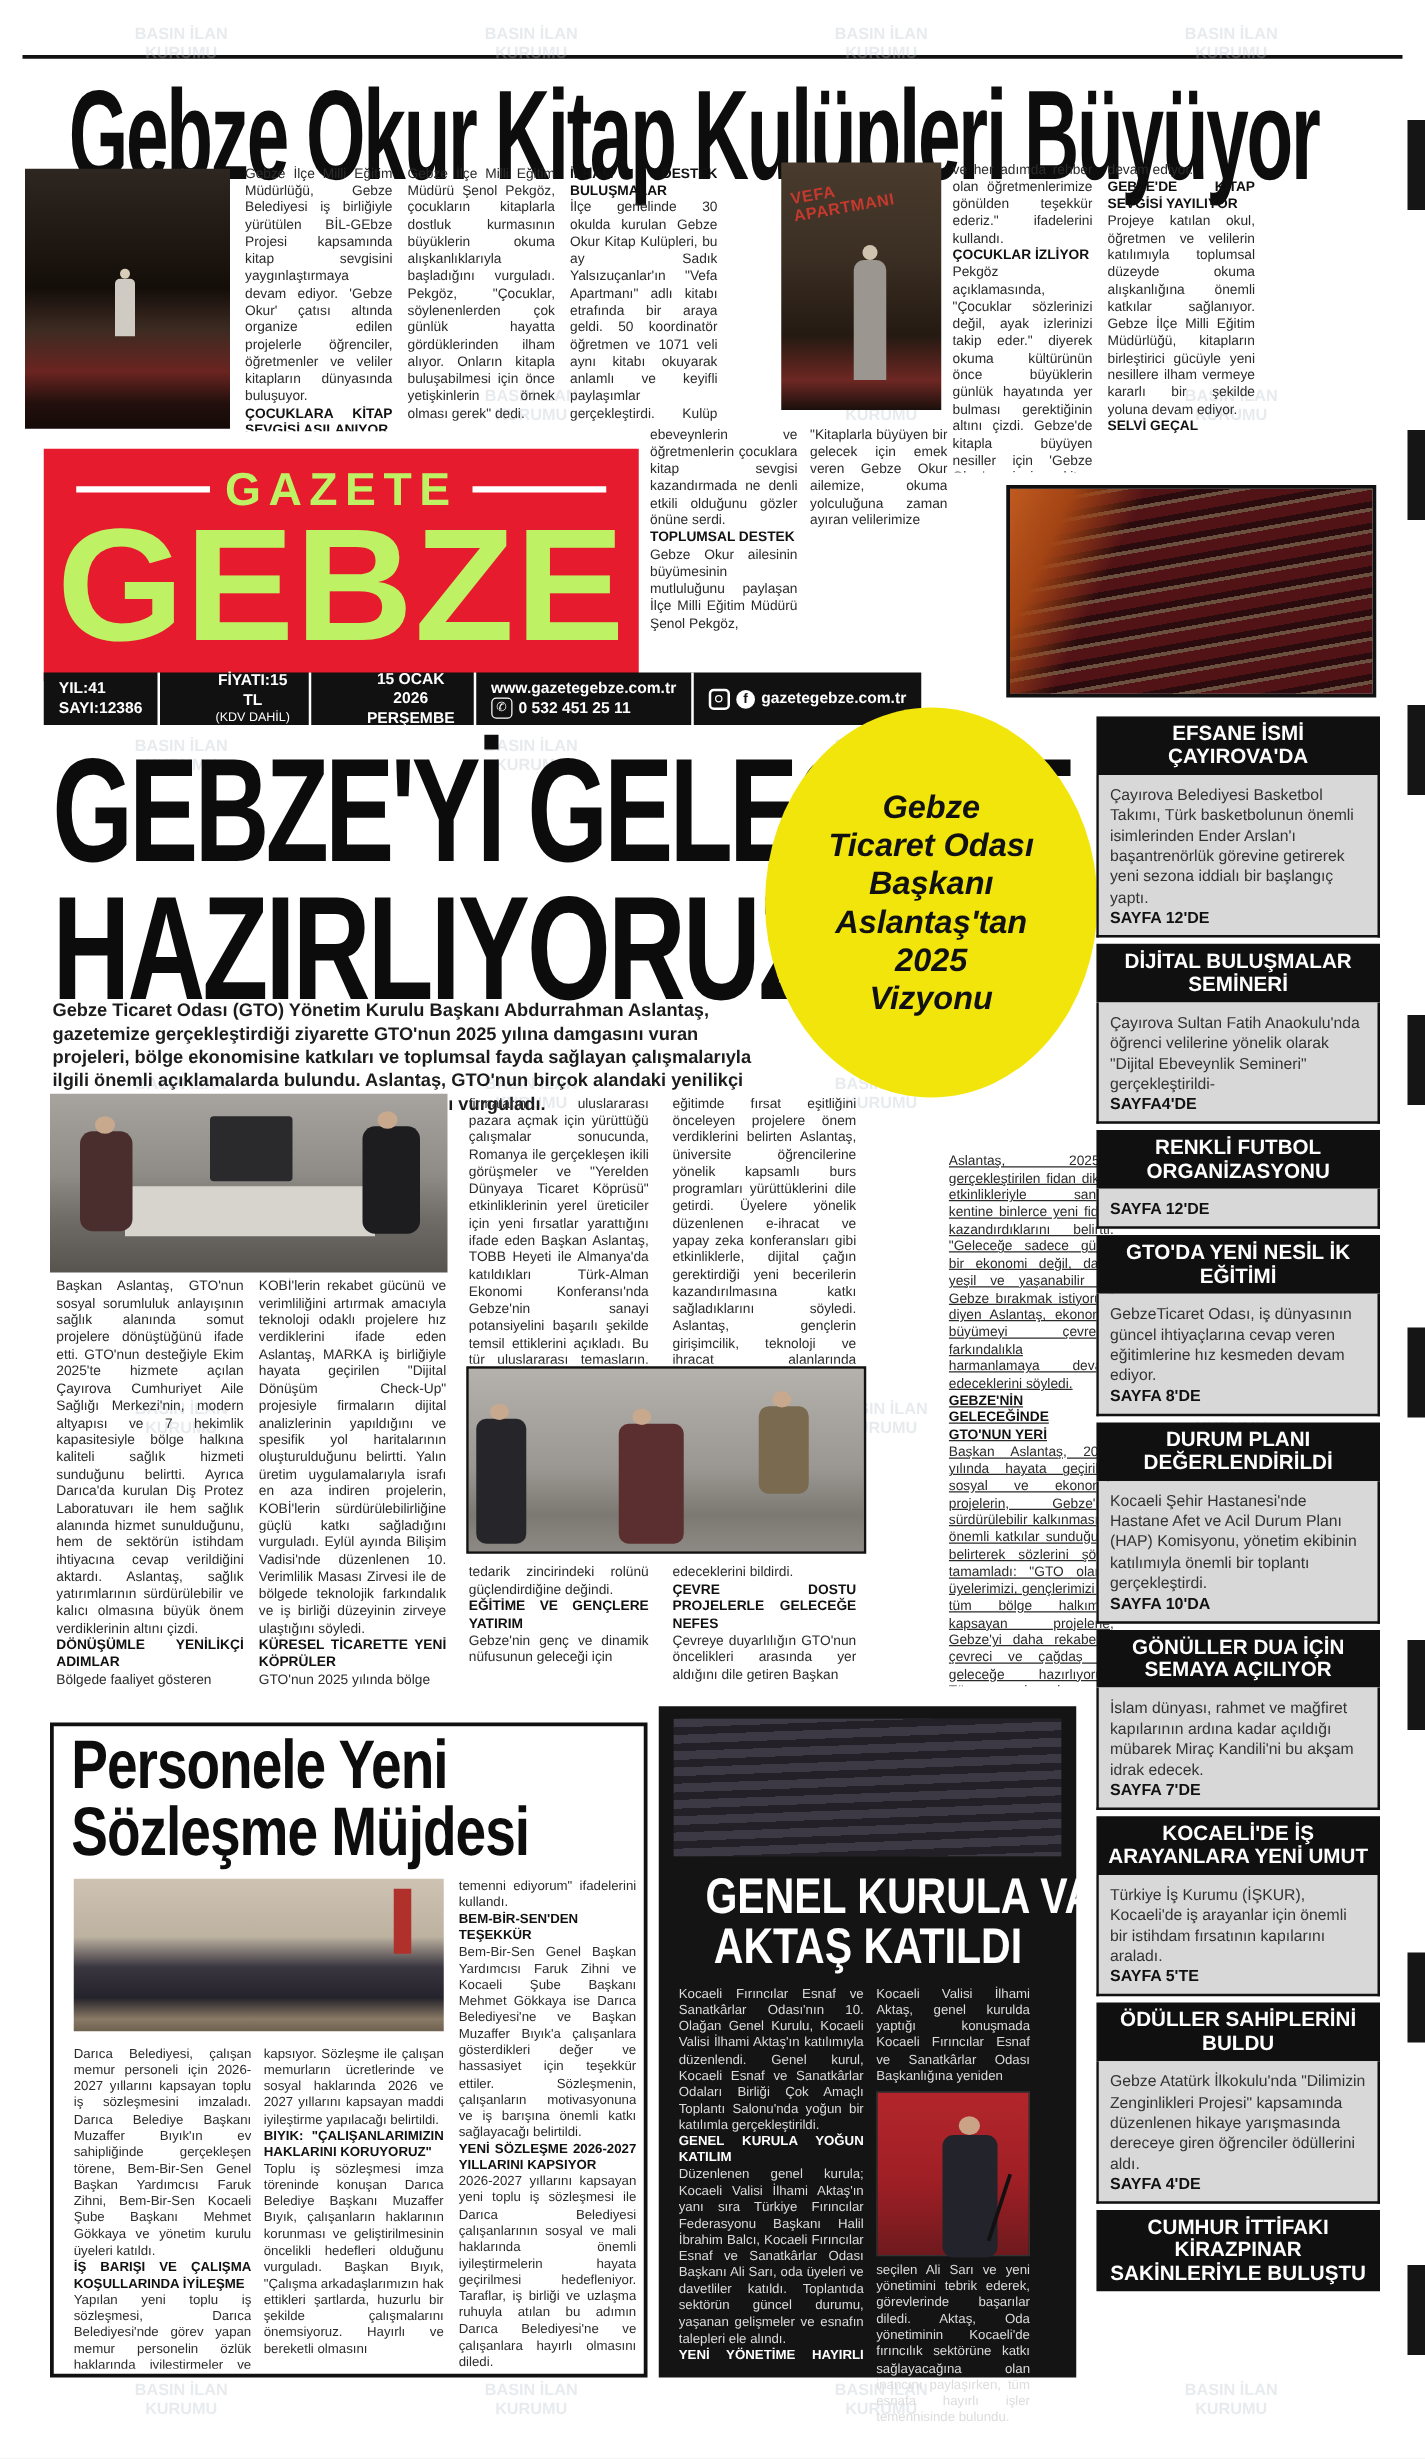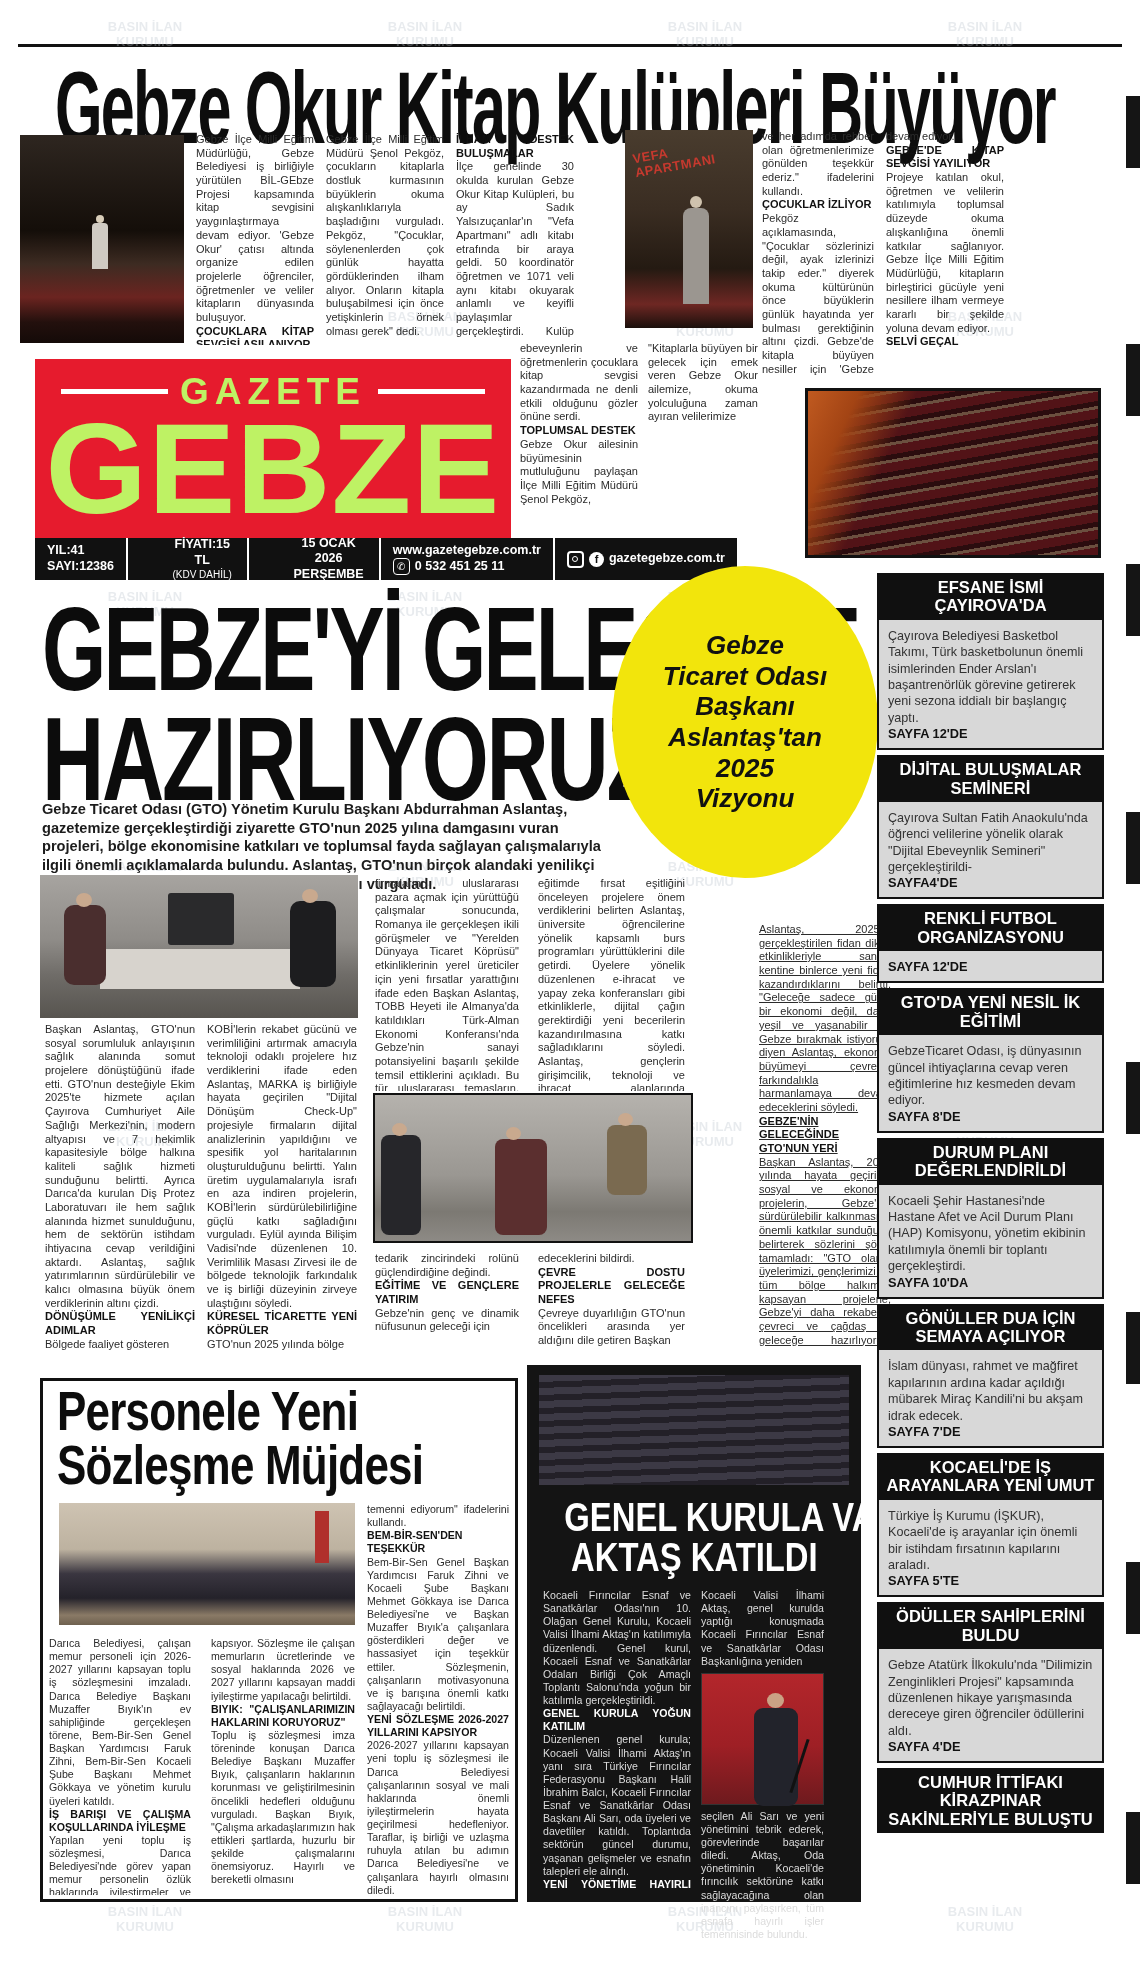--- a/index.html
+++ b/index.html
@@ -330,21 +330,21 @@
         <div class="cp">Başkan Aslantaş, 2025 yılında hayata geçirilen sosyal ve ekonomik projelerin, Gebze'nin sürdürülebilir kalkınmasına önemli katkılar sunduğunu belirterek sözlerini şöyle tamamladı: "GTO olarak üyelerimizi, gençlerimizi ve tüm bölge halkımızı kapsayan projelerle, Gebze'yi daha rekabetçi, çevreci ve çağdaş bir geleceğe hazırlıyoruz. Tüm çalışmalarımızda şeffaflık, yenilikçilik ve toplumsal fayda kriterlerini ön planda tutmaya devam edeceğiz."</div>
       </div>
   </div>
 
   <div class="abs pbox">
     <div class="abs ptitle" style="left:14px;top:4px;">Personele Yeni</div>
     <div class="abs ptitle" style="left:14px;top:58px;">Sözleşme Müjdesi</div>
     <div class="abs photo ph-group" style="left:16px;top:122px;width:296px;height:122px;">
       <div class="flag"></div>
     </div>
-    <div class="abs col smallcol" style="left:6px;top:256px;width:142px;height:258px;">
+    <div class="abs col smallcol" style="left:16px;top:256px;width:142px;height:258px;">
         <div class="cp">Darıca Belediyesi, çalışan memur personeli için 2026-2027 yıllarını kapsayan toplu iş sözleşmesini imzaladı. Darıca Belediye Başkanı Muzaffer Bıyık'ın ev sahipliğinde gerçekleşen törene, Bem-Bir-Sen Genel Başkan Yardımcısı Faruk Zihni, Bem-Bir-Sen Kocaeli Şube Başkanı Mehmet Gökkaya ve yönetim kurulu üyeleri katıldı.</div>
         <div class="ch">İŞ BARIŞI VE ÇALIŞMA KOŞULLARINDA İYİLEŞME</div>
         <div class="cp">Yapılan yeni toplu iş sözleşmesi, Darıca Belediyesi'nde görev yapan memur personelin özlük haklarında iyileştirmeler ve sosyal haklarında gelişmeleri</div>
       </div>
     <div class="abs col smallcol" style="left:168px;top:256px;width:144px;height:258px;">
         <div class="cp">kapsıyor. Sözleşme ile çalışan memurların ücretlerinde ve sosyal haklarında 2026 ve 2027 yıllarını kapsayan maddi iyileştirme yapılacağı belirtildi.</div>
         <div class="ch">BIYIK: "ÇALIŞANLARIMIZIN HAKLARINI KORUYORUZ"</div>
         <div class="cp">Toplu iş sözleşmesi imza töreninde konuşan Darıca Belediye Başkanı Muzaffer Bıyık, çalışanların haklarının korunması ve geliştirilmesinin öncelikli hedefleri olduğunu vurguladı. Başkan Bıyık, "Çalışma arkadaşlarımızın hak ettikleri şartlarda, huzurlu bir şekilde çalışmalarını önemsiyoruz. Hayırlı ve bereketli olmasını</div>
       </div>
     <div class="abs col smallcol" style="left:324px;top:122px;width:142px;height:392px;">

